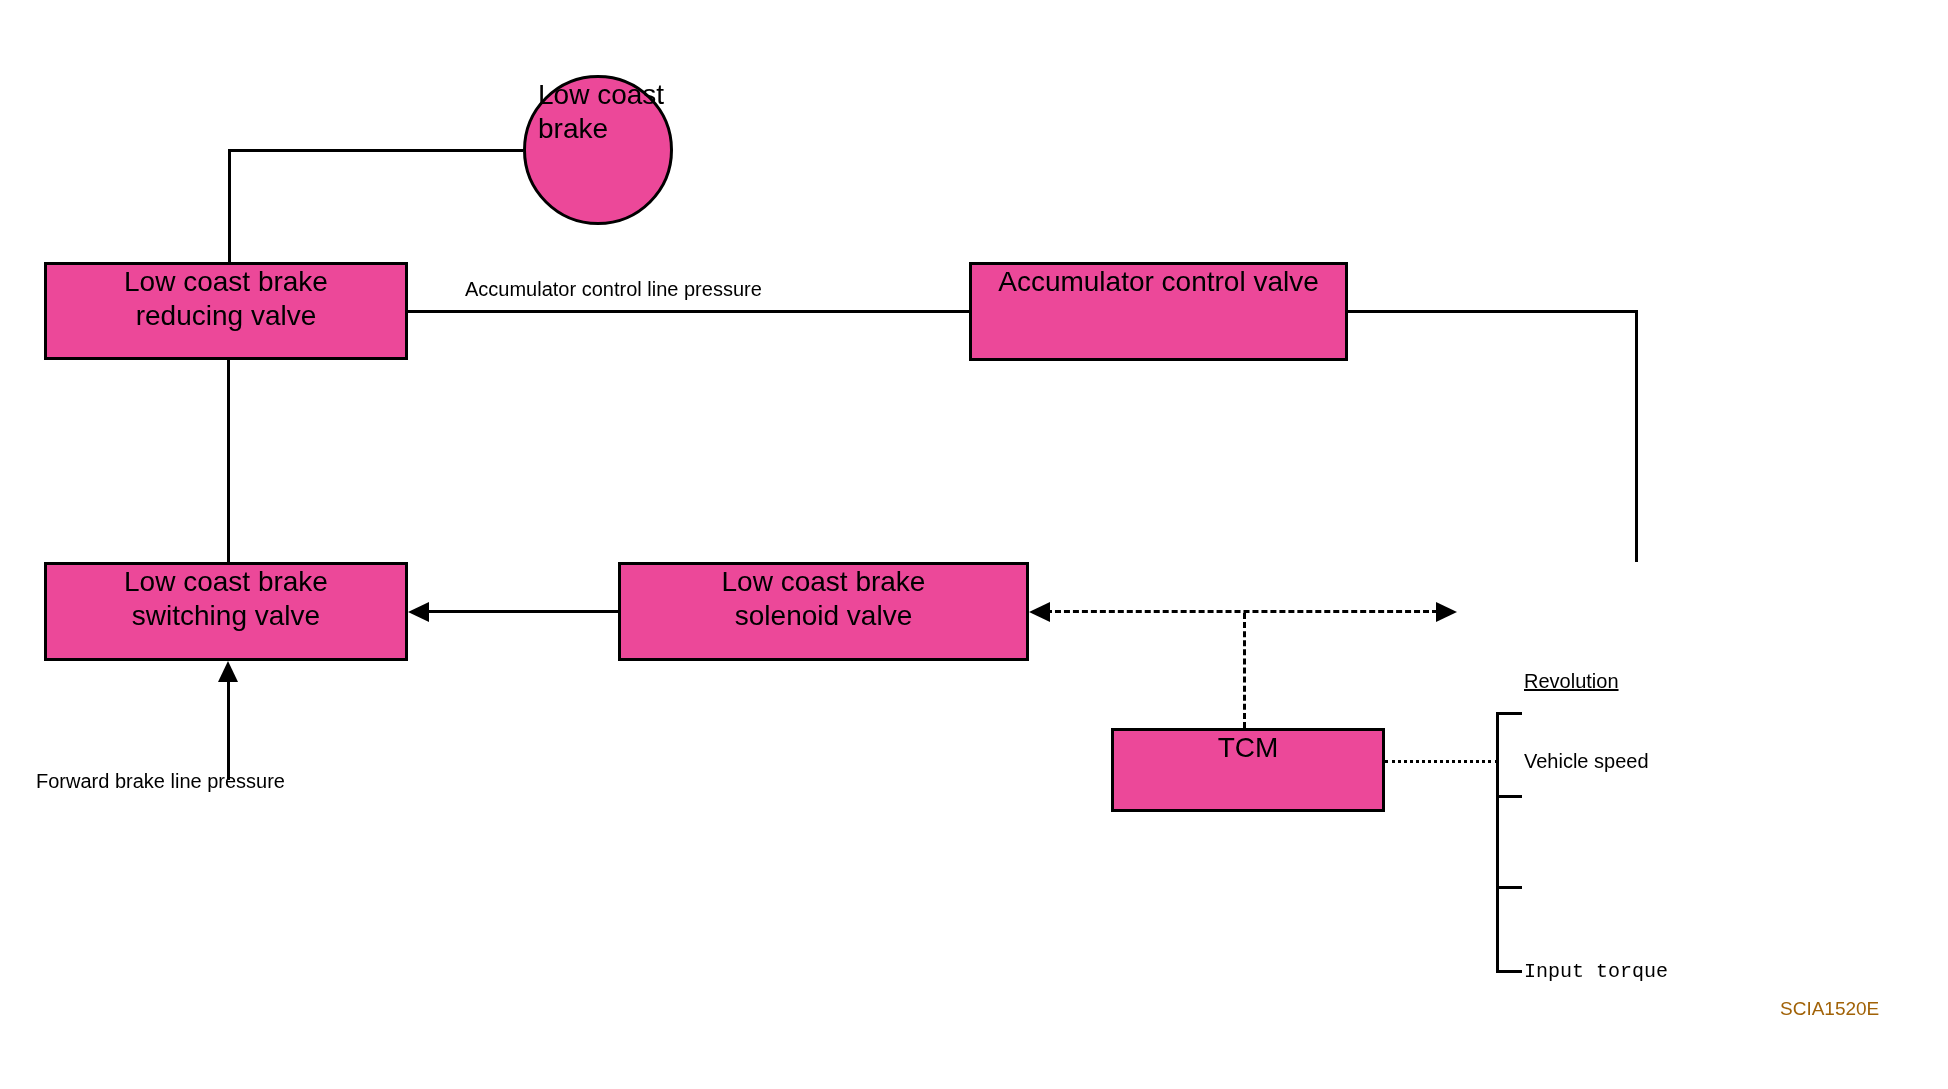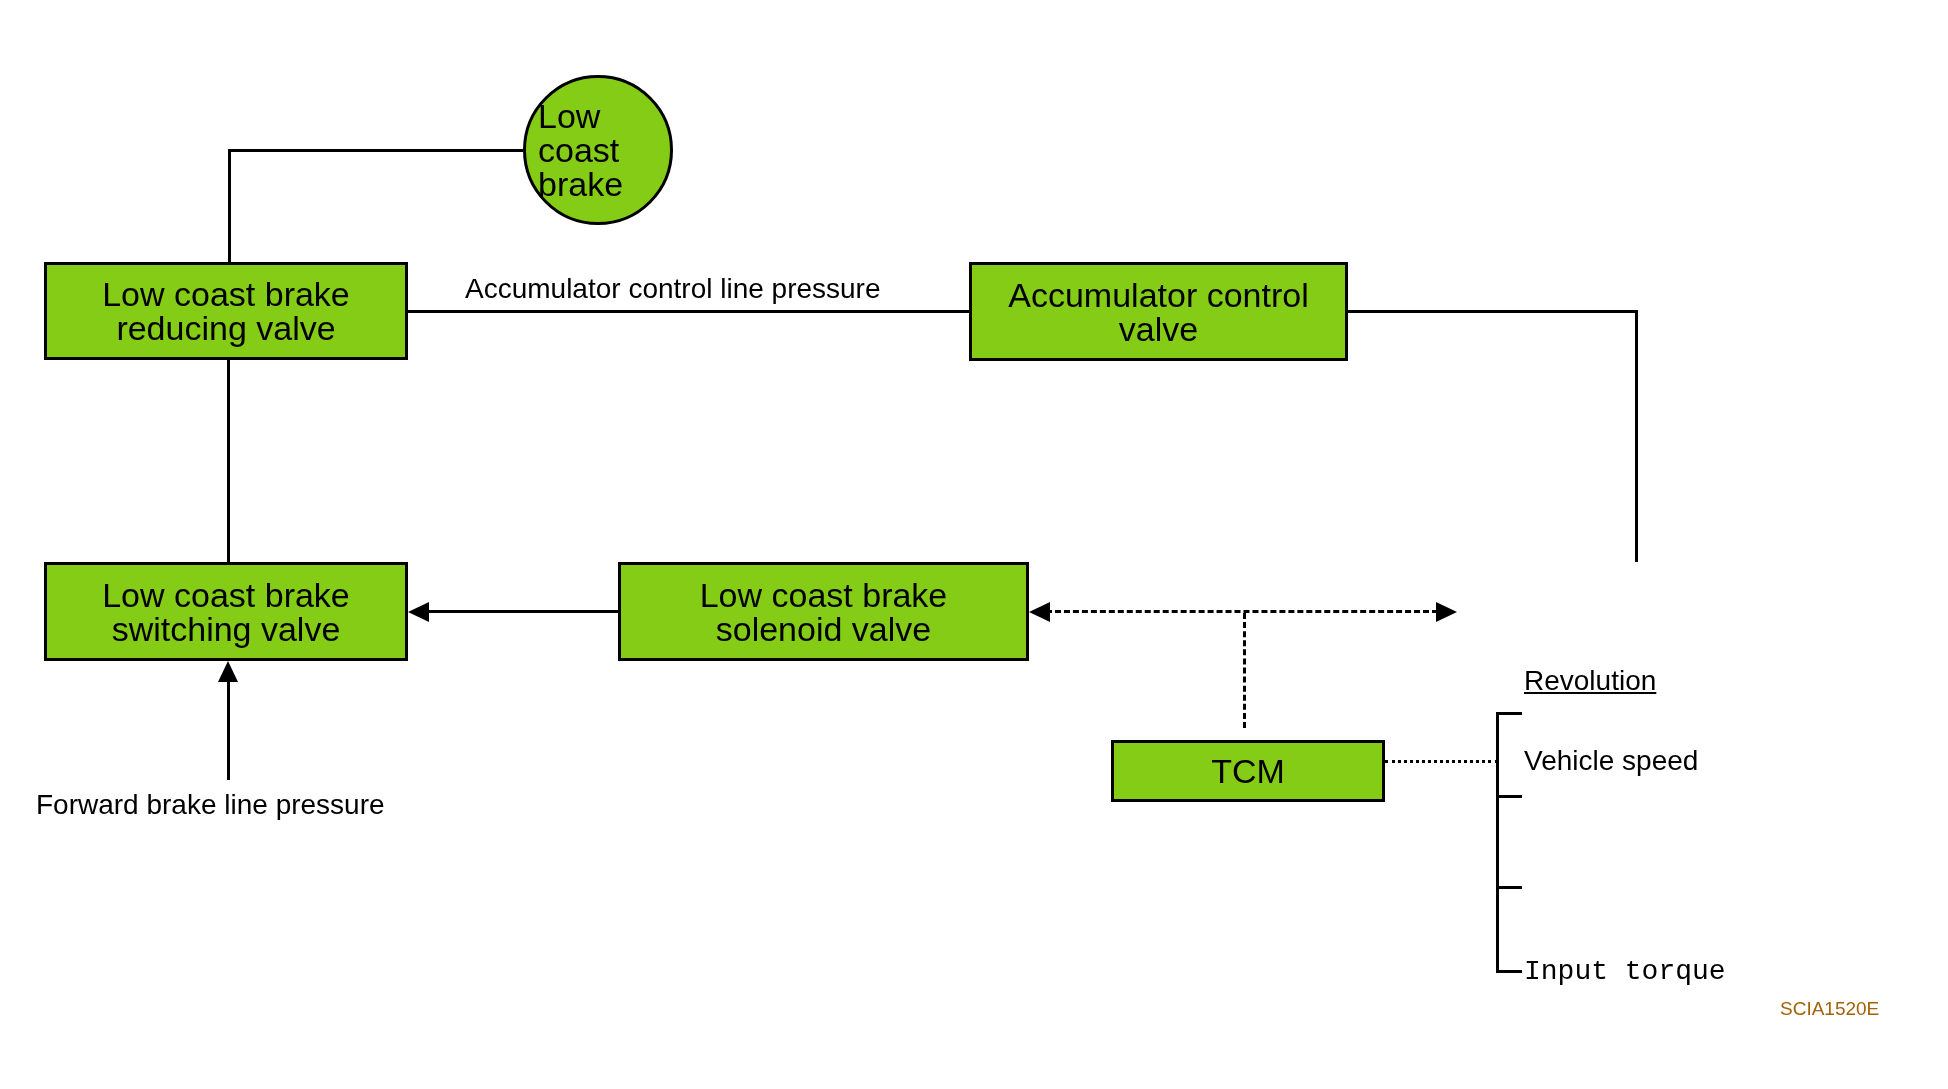--- a/index.html
+++ b/index.html
@@ -14,41 +14,40 @@
     background: #ffffff;
     font-family: "Liberation Sans", sans-serif;
     color: #000000;
     overflow: hidden;
   }
   
   .node {
     position: absolute;
     box-sizing: border-box;
     border: 3px solid #000;
-    background: #84cc16;
+    background: #ec4899;
     display: flex;
-    align-items: center;
     justify-content: center;
     text-align: center;
-    font-size: 34px;
+    font-size: 28px;
     line-height: 34px;
     white-space: pre-line;
   }
   .node.circle {
     border-radius: 50%;
     justify-content: flex-start;
     text-align: left;
     padding-left: 12px;
   }
   .box-reducing-valve   { left: 44px;   top: 262px; width: 364px; height: 98px; }
   .box-accumulator      { left: 969px;  top: 262px; width: 379px; height: 99px; }
   .box-switching-valve  { left: 44px;   top: 562px; width: 364px; height: 99px; }
   .box-solenoid-valve   { left: 618px;  top: 562px; width: 411px; height: 99px; }
   .box-line-pressure    { left: 1455px; top: 562px; width: 347px; height: 97px; }
-  .box-tcm              { left: 1111px; top: 728px; width: 274px; height: 62px; margin-top: 12px; }
+  .box-tcm              { left: 1111px; top: 728px; width: 274px; height: 84px; }
   .circle-low-coast     { left: 523px;  top: 75px;  width: 150px; height: 150px; }
 
   
   .hline { position: absolute; height: 3px; background: #000; }
   .vline { position: absolute; width: 3px;  background: #000; }
   .hdash { position: absolute; height: 0; border-top: 3px dashed #000; }
   .vdash { position: absolute; width: 0;  border-left: 3px dashed #000; }
   .hdot  { position: absolute; height: 0; border-top: 3px dotted #000; }
 
   .line-circle-h        { left: 228px;  top: 149px; width: 295px; }
@@ -74,26 +73,26 @@
   .arr-right { border-top: 10px solid transparent; border-bottom: 10px solid transparent; border-left: 21px solid #000; }
   .arr-up    { border-left: 10px solid transparent; border-right: 10px solid transparent; border-bottom: 21px solid #000; }
   .arr-to-switching   { left: 408px;  top: 602px; }
   .arr-up-forward     { left: 218px;  top: 661px; }
   .arr-dash-left      { left: 1029px; top: 602px; }
   .arr-dash-right     { left: 1436px; top: 602px; }
 
   
   .flabel {
     position: absolute;
-    font-size: 28px;
+    font-size: 20px;
     line-height: 34px;
     white-space: pre;
   }
   .label-acc-pressure   { left: 465px;  top: 272px; }
-  .label-forward        { left: 36px;   top: 788px; text-align: center; }
+  .label-forward        { left: 36px;   top: 764px; text-align: center; }
   .label-input-0        { left: 1524px; top: 664px; text-decoration: underline; }
   .label-input-1        { left: 1524px; top: 744px; }
   .label-input-2        { left: 1524px; top: 871px; }
   .label-input-3        { left: 1524px; top: 955px; font-family: Liberation Mono, monospace; }
   .label-figure-code    { left: 1780px; top: 998px; font-size: 19px; line-height: 22px; color: #a16207; }
 </style>
 </head>
 <body>
 
 <div class="canvas">

